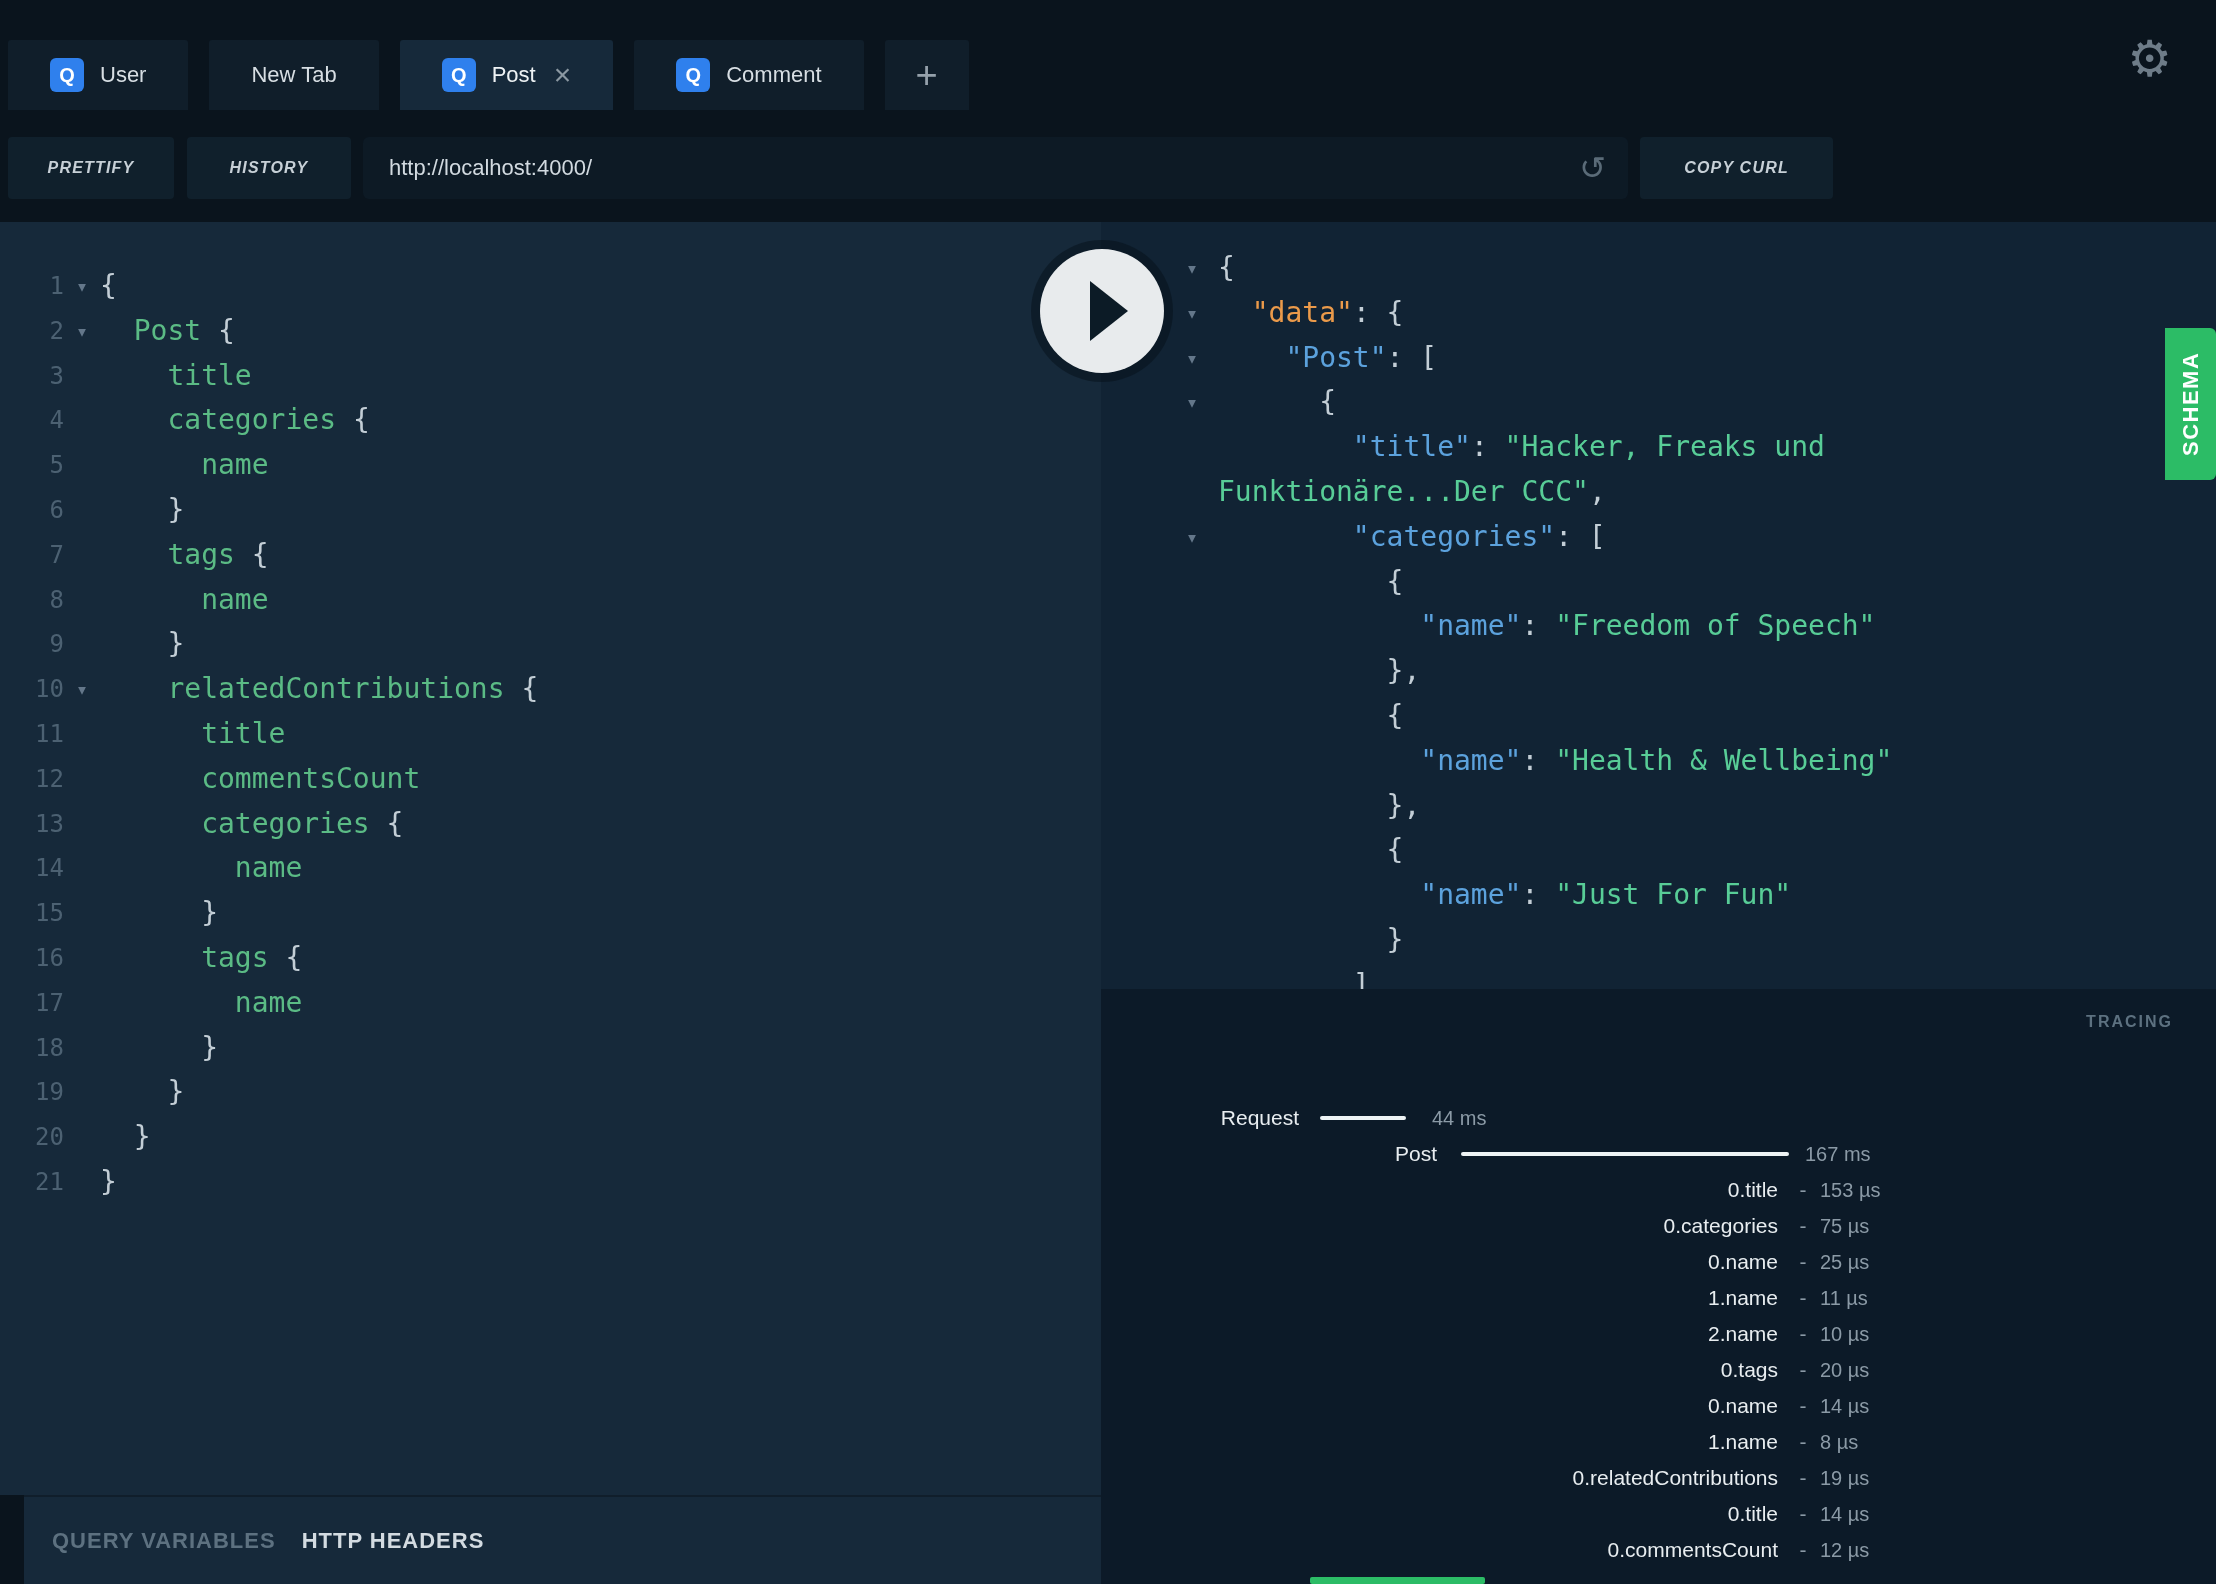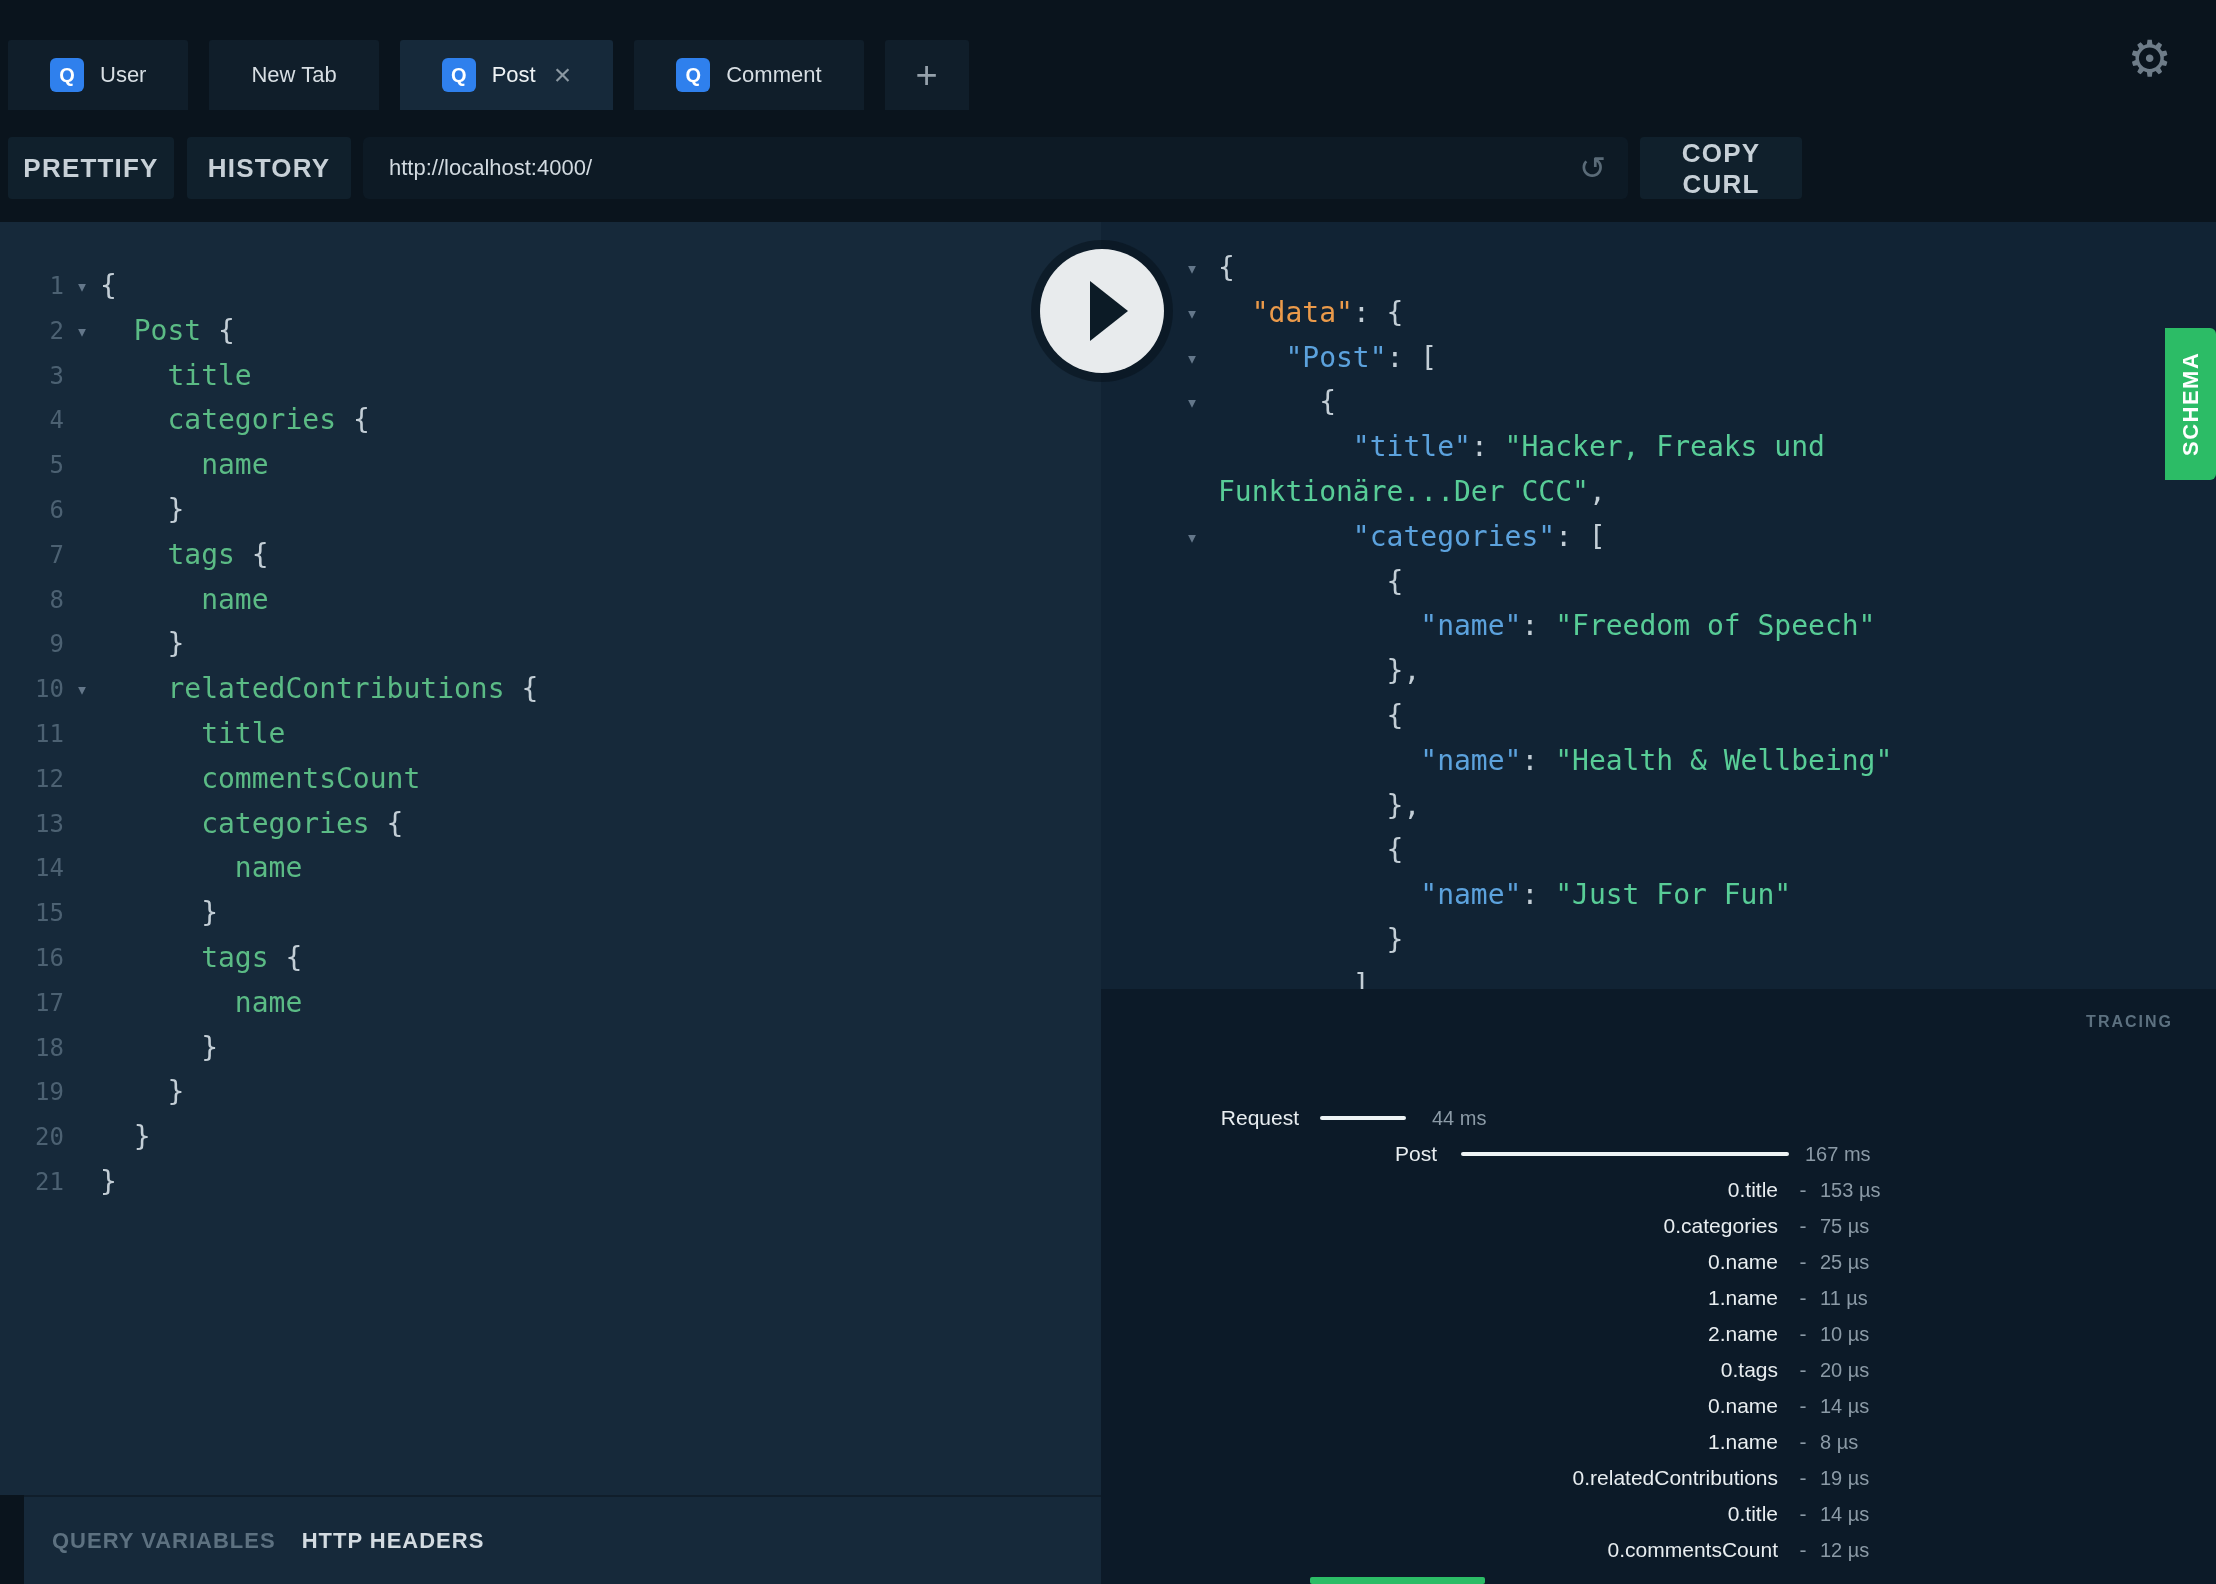--- a/index.html
+++ b/index.html
@@ -23,24 +23,24 @@
   .qbadge{display:inline-flex;align-items:center;justify-content:center;width:34px;height:34px;margin-right:16px;
           background:var(--accent-blue);color:#fff;font-weight:bold;font-size:20px;border-radius:6px;}
   .tab-close{margin-left:18px;color:#8b98a2;font-size:30px;line-height:1;}
   .tab.plus{display:flex;align-items:center;justify-content:center;width:84px;padding:0;color:#95a1ab;
             font-size:38px;border:none;font-family:inherit;}
   .gear{position:absolute;top:34px;right:44px;font-size:50px;color:#6e7c88;line-height:1;cursor:pointer;}
 
   
   .toolbar{position:absolute;top:137px;left:0;width:100%;height:62px;}
   .tbtn{position:absolute;top:0;height:62px;background:var(--button-bg);border:none;border-radius:4px;
-        color:#c7d0d7;font-family:inherit;font-size:26px;font-weight:600;letter-spacing:1.2px;cursor:pointer;}
+        color:#c7d0d7;font-family:inherit;font-size:16px;font-weight:600;letter-spacing:1.2px;cursor:pointer;font-style:italic;}
   .btn-prettify{left:8px;width:166px;}
   .btn-history{left:187px;width:164px;}
-  .btn-copycurl{left:1640px;width:162px;}
+  .btn-copycurl{left:1640px;width:193px;}
   .btn-share{left:1853px;width:339px;}
   .url-wrap{position:absolute;left:363px;top:0;width:1265px;height:62px;background:var(--url-bg);border-radius:6px;}
   .url-wrap input{position:absolute;inset:0;background:transparent;border:none;outline:none;color:#d2dae0;
                   font-family:inherit;font-size:22px;padding:0 70px 0 26px;}
   .reload{position:absolute;right:22px;top:12px;font-size:32px;color:#5a6b78;cursor:pointer;}
 
   
   .editor-pane{position:absolute;left:0;top:222px;width:1101px;height:1273px;background:var(--editor-bg);
                overflow:hidden;padding-top:42px;cursor:text;}
   .qv-bar{position:absolute;left:0;top:1495px;width:1101px;height:89px;background:var(--editor-bg);

